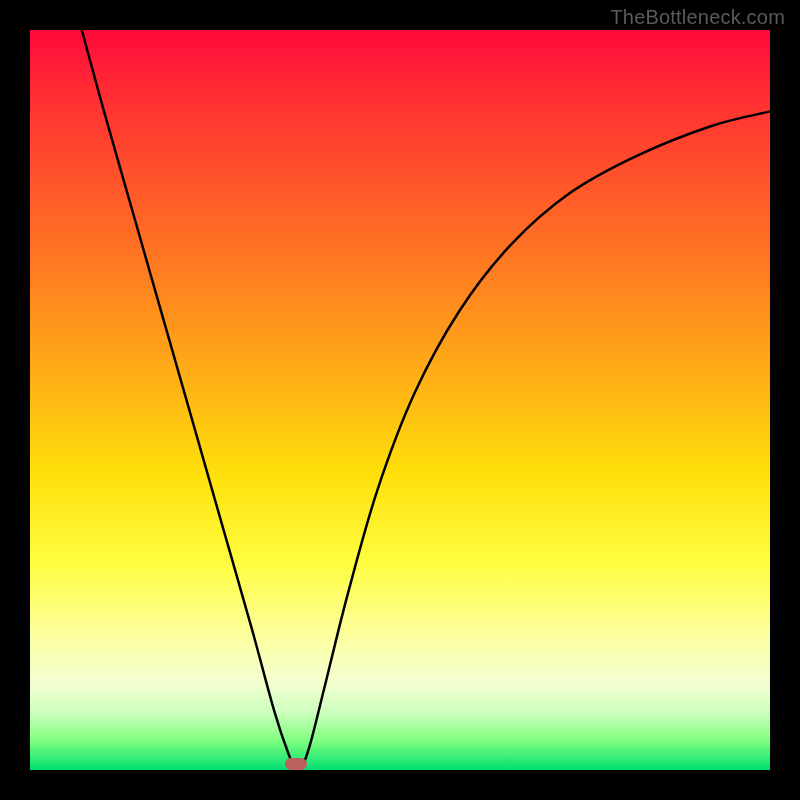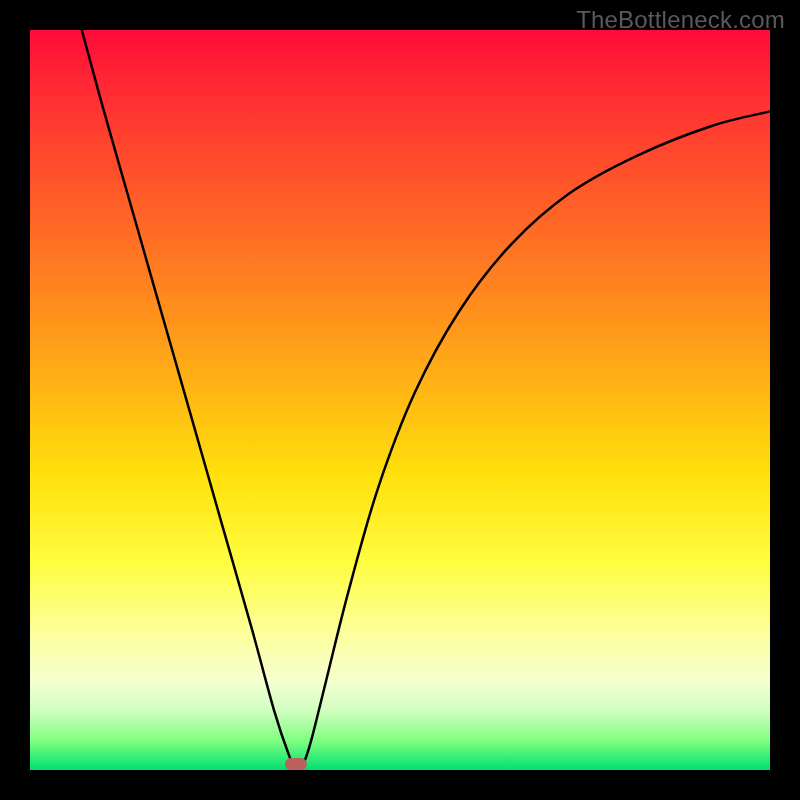--- a/index.html
+++ b/index.html
@@ -30,21 +30,21 @@
       #d0ffc0 92%,
       #80ff80 96%,
       #00e070 100%
     );
   }
   .watermark {
     position: absolute;
     top: 6px;
     right: 15px;
     font-family: Arial, Helvetica, sans-serif;
-    font-size: 24px;
+    font-size: 20px;
     color: #5a5a5a;
     letter-spacing: 0.2px;
     user-select: none;
   }
   .curve-svg {
     position: absolute;
     left: 0; top: 0;
     width: 740px; height: 740px;
     overflow: visible;
   }

